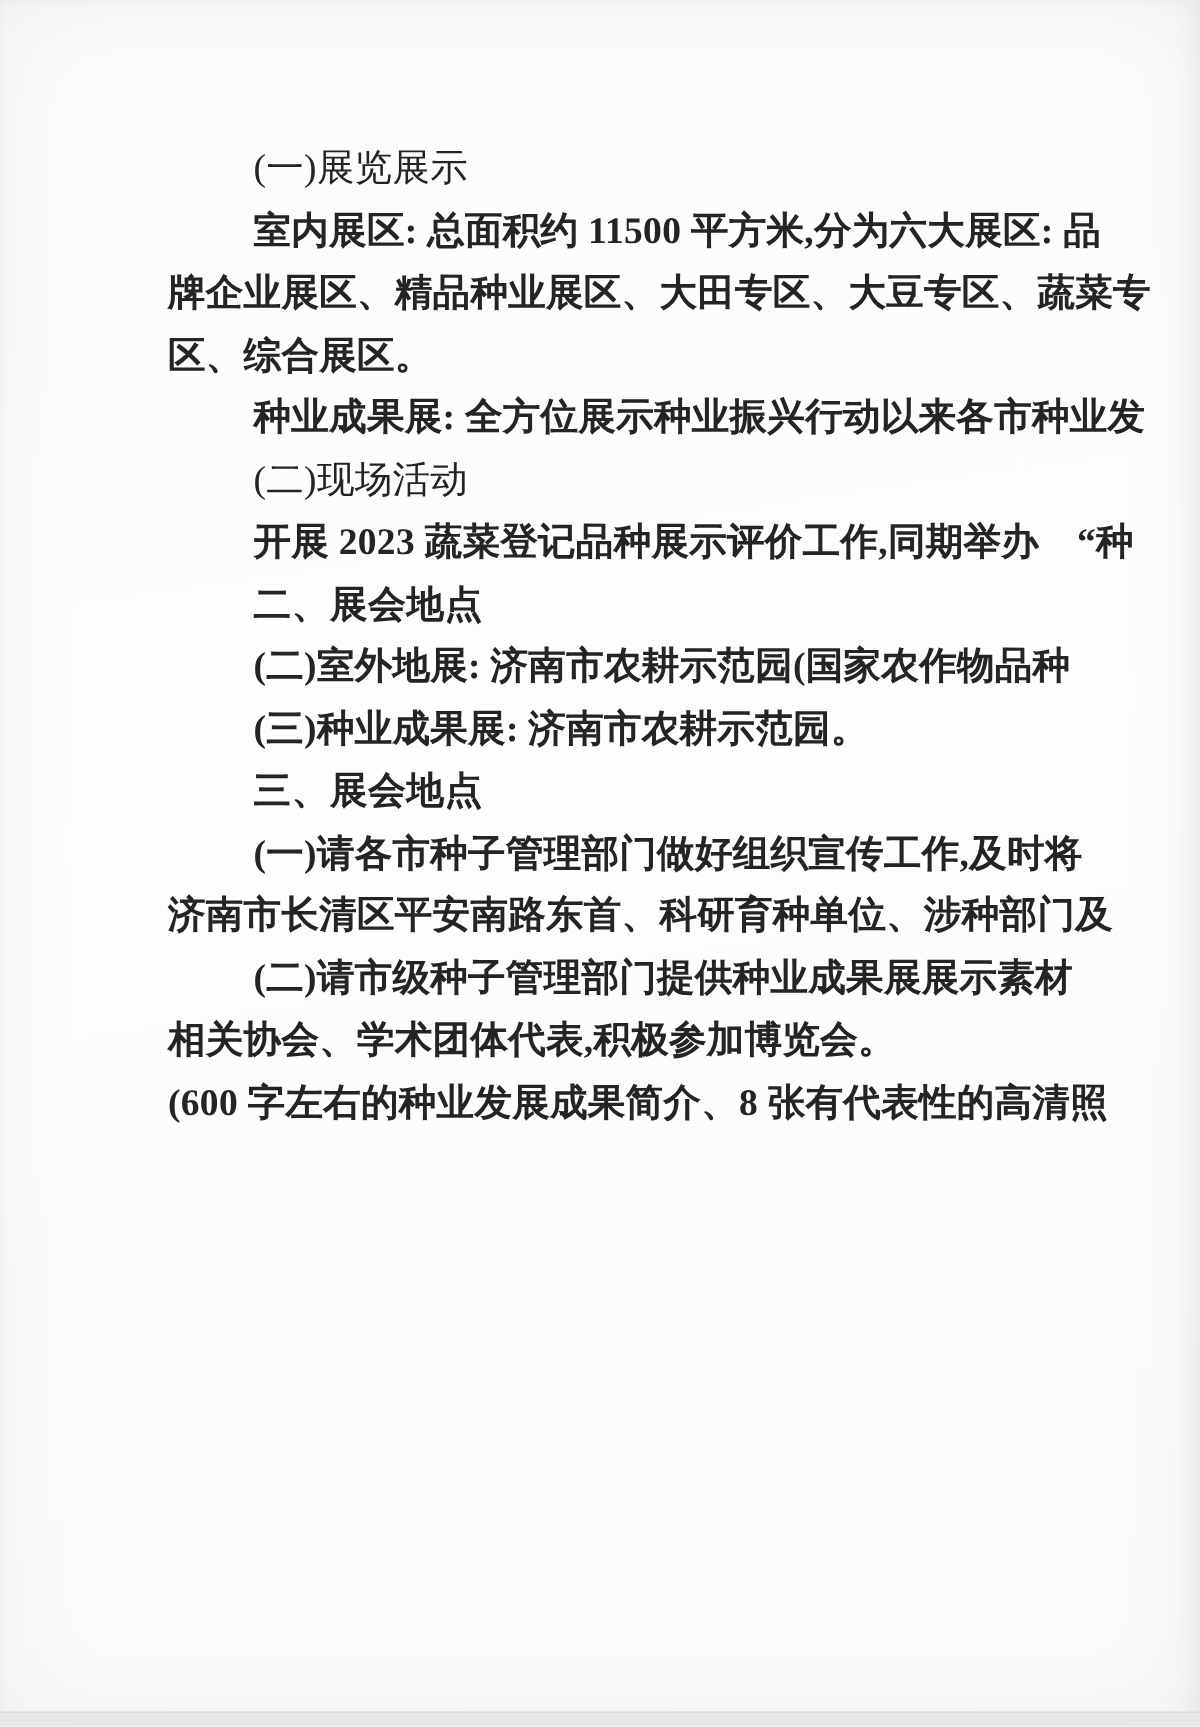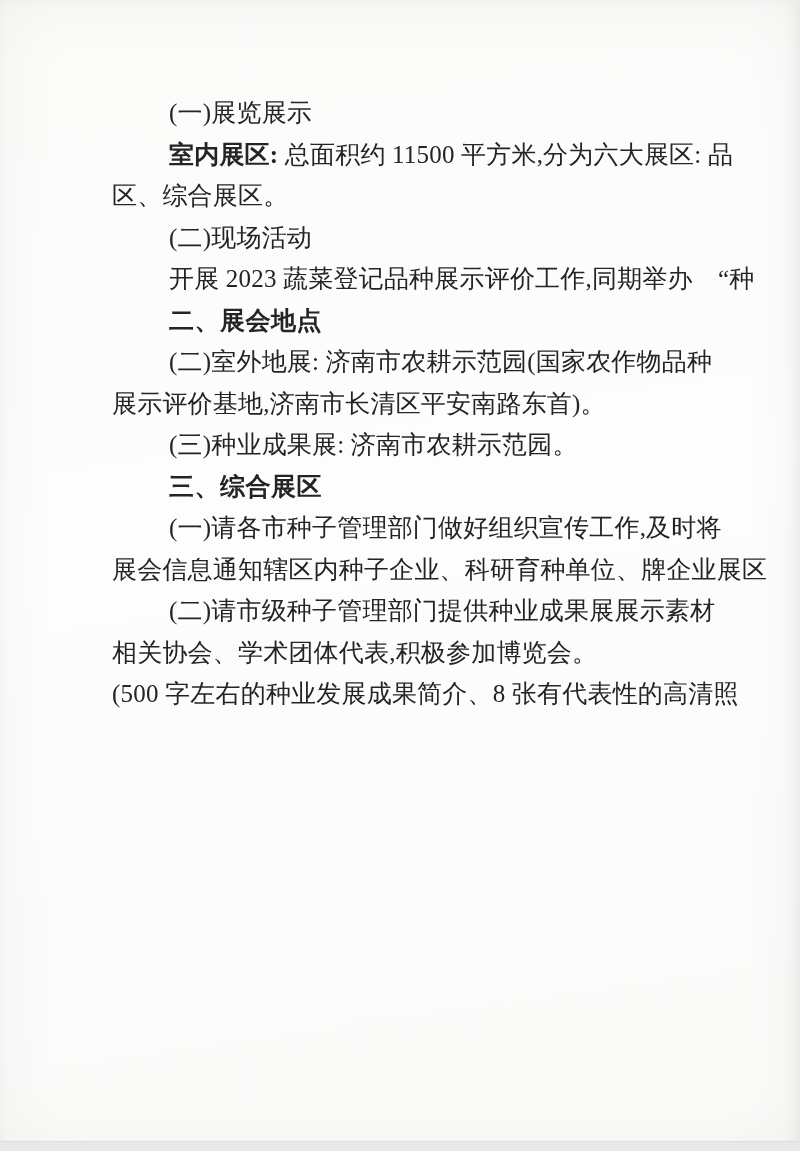--- a/index.html
+++ b/index.html
@@ -29,21 +29,21 @@
     color: #242424;
   }
   .line {
     white-space: pre;
     height: 41.5px;
   }
   .line.indent {
     padding-left: 57px;
   }
   .seg-body {
-    font-weight: 400;
+    font-weight: 700;
   }
   .seg-subhead {
     
     font-weight: 500;
   }
   .seg-label {
     
     font-weight: 700;
   }
   .seg-heading {
@@ -63,28 +63,29 @@
     border-top: 1px solid #dedddc;
   }
 </style>
 </head>
 <body>
 
 <div class="page">
   <div class="text-block" id="text-block" style="color: rgb(36, 36, 36);">
       <div class="line indent"><span class="seg-subhead">(一)展览展示</span></div>
       <div class="line indent"><span class="seg-label">室内展区:</span><span class="seg-body"> 总面积约 11500 平方米,分为六大展区: 品</span></div>
+      <div class="line"><span class="seg-body">牌企业展区、精品种业展区、大田专区、大豆专区、蔬菜专</span></div>
       <div class="line"><span class="seg-body">区、综合展区。</span></div>
+      <div class="line indent"><span class="seg-label">种业成果展:</span><span class="seg-body"> 全方位展示种业振兴行动以来各市种业发</span></div>
       <div class="line indent"><span class="seg-subhead">(二)现场活动</span></div>
       <div class="line indent"><span class="seg-body">开展 2023 蔬菜登记品种展示评价工作,同期举办 “种</span></div>
       <div class="line indent"><span class="seg-heading">二、展会地点</span></div>
       <div class="line indent"><span class="seg-body">(二)室外地展: 济南市农耕示范园(国家农作物品种</span></div>
-      <div class="line"><span class="seg-body">展示评价基地,济南市长清区平安南路东首)。</span></div>
       <div class="line indent"><span class="seg-body">(三)种业成果展: 济南市农耕示范园。</span></div>
-      <div class="line indent"><span class="seg-heading">三、综合展区</span></div>
+      <div class="line indent"><span class="seg-heading">三、展会地点</span></div>
       <div class="line indent"><span class="seg-body">(一)请各市种子管理部门做好组织宣传工作,及时将</span></div>
-      <div class="line"><span class="seg-body">展会信息通知辖区内种子企业、科研育种单位、牌企业展区</span></div>
+      <div class="line"><span class="seg-body">济南市长清区平安南路东首、科研育种单位、涉种部门及</span></div>
       <div class="line indent"><span class="seg-body">(二)请市级种子管理部门提供种业成果展展示素材</span></div>
       <div class="line"><span class="seg-body">相关协会、学术团体代表,积极参加博览会。</span></div>
-      <div class="line"><span class="seg-body">(500 字左右的种业发展成果简介、8 张有代表性的高清照</span></div>
+      <div class="line"><span class="seg-body">(600 字左右的种业发展成果简介、8 张有代表性的高清照</span></div>
     </div>
   <div class="bottom-band" style="background: rgb(232, 232, 231);"></div>
 </div>
 
 </body></html>

